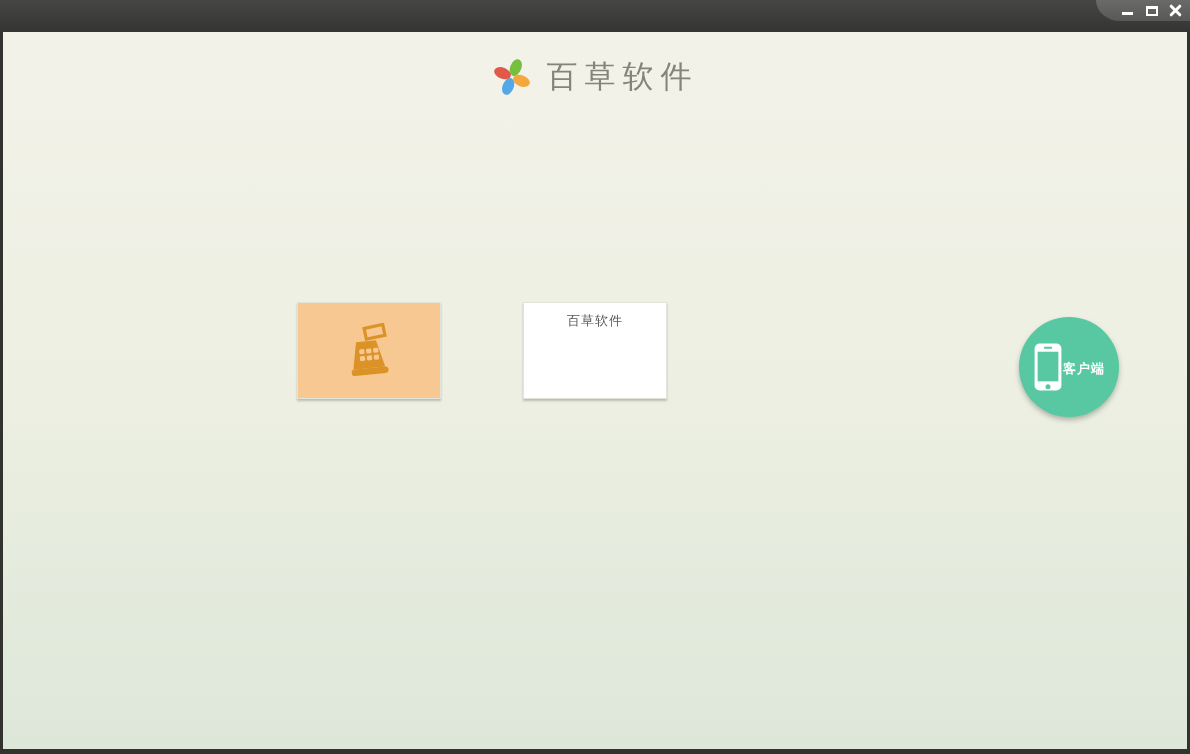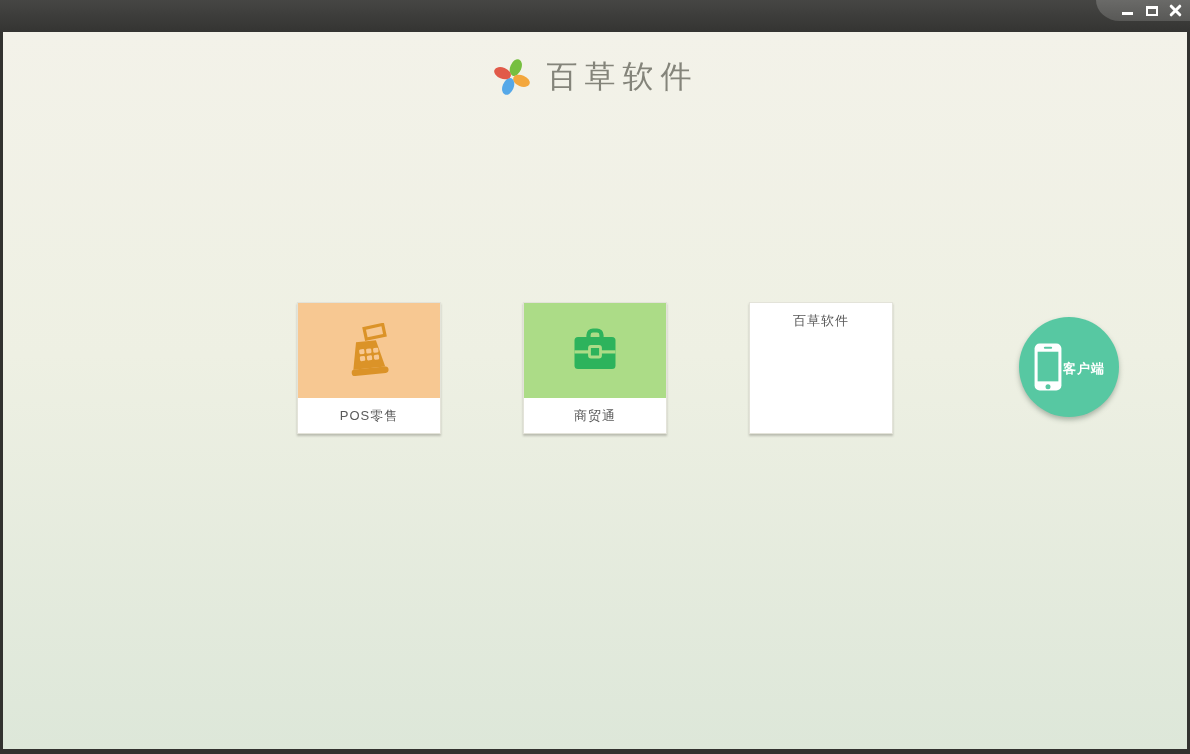--- a/index.html
+++ b/index.html
@@ -113,34 +113,22 @@
               <rect x="25.2" y="25.5" width="5.2" height="4.8" rx="1.2"></rect>
               <rect x="32.2" y="25.5" width="5.2" height="4.8" rx="1.2"></rect>
               <rect x="18.2" y="32.5" width="5.2" height="4.8" rx="1.2"></rect>
               <rect x="25.2" y="32.5" width="5.2" height="4.8" rx="1.2"></rect>
               <rect x="32.2" y="32.5" width="5.2" height="4.8" rx="1.2"></rect>
             </g>
             <rect x="8.5" y="45" width="37" height="6.5" rx="3.2" fill="#db9328"></rect>
           </g>
         </svg>
       </div>
-      <div class="card-label">POS零售</div>
     </div>
 
-    <div class="card">
-      <div class="card-tile" style="background-color: rgb(172, 220, 135);">
-        <svg width="56" height="56" viewBox="0 0 56 56">
-          <rect x="21.5" y="7.5" width="13" height="12" rx="4.5" fill="none" stroke-width="4.2" stroke="#2db35c"></rect>
-          <rect x="7.5" y="14" width="41" height="32" rx="3.5" fill="#2db35c"></rect>
-          <rect x="7.5" y="27.3" width="41" height="3.2" fill="#acdc87"></rect>
-          <rect x="22.5" y="23.5" width="11" height="10.5" rx="1.5" stroke-width="2.8" fill="#2db35c" stroke="#acdc87"></rect>
-        </svg>
-      </div>
-      <div class="card-label">商贸通</div>
-    </div>
 
     <div class="card">
       <div class="card-label">百草软件</div>
     </div>
 
   </div>
 
   <div class="client-circle" style="background-color: rgb(87, 200, 162);">
     <svg width="30" height="50" viewBox="0 0 32 54">
       <rect x="1.5" y="1.5" width="29" height="51" rx="5.5" fill="#fff"></rect>

